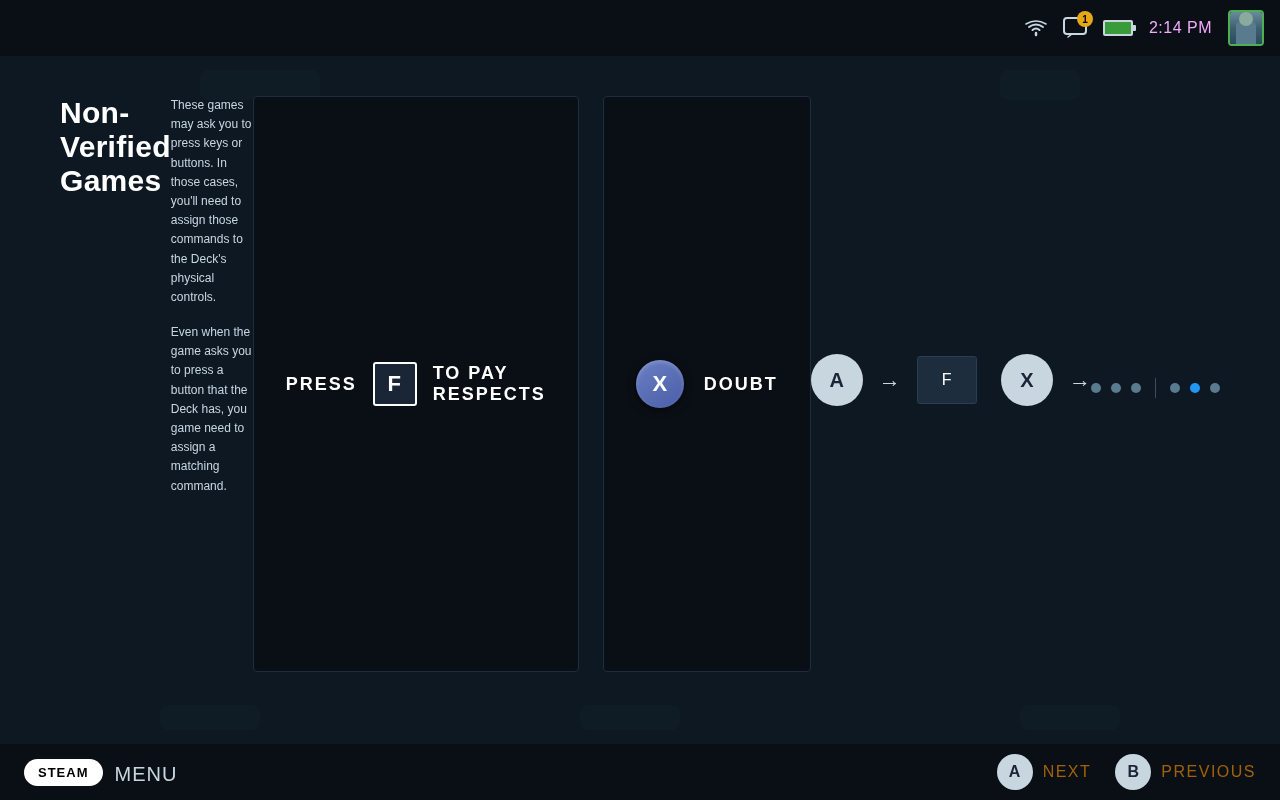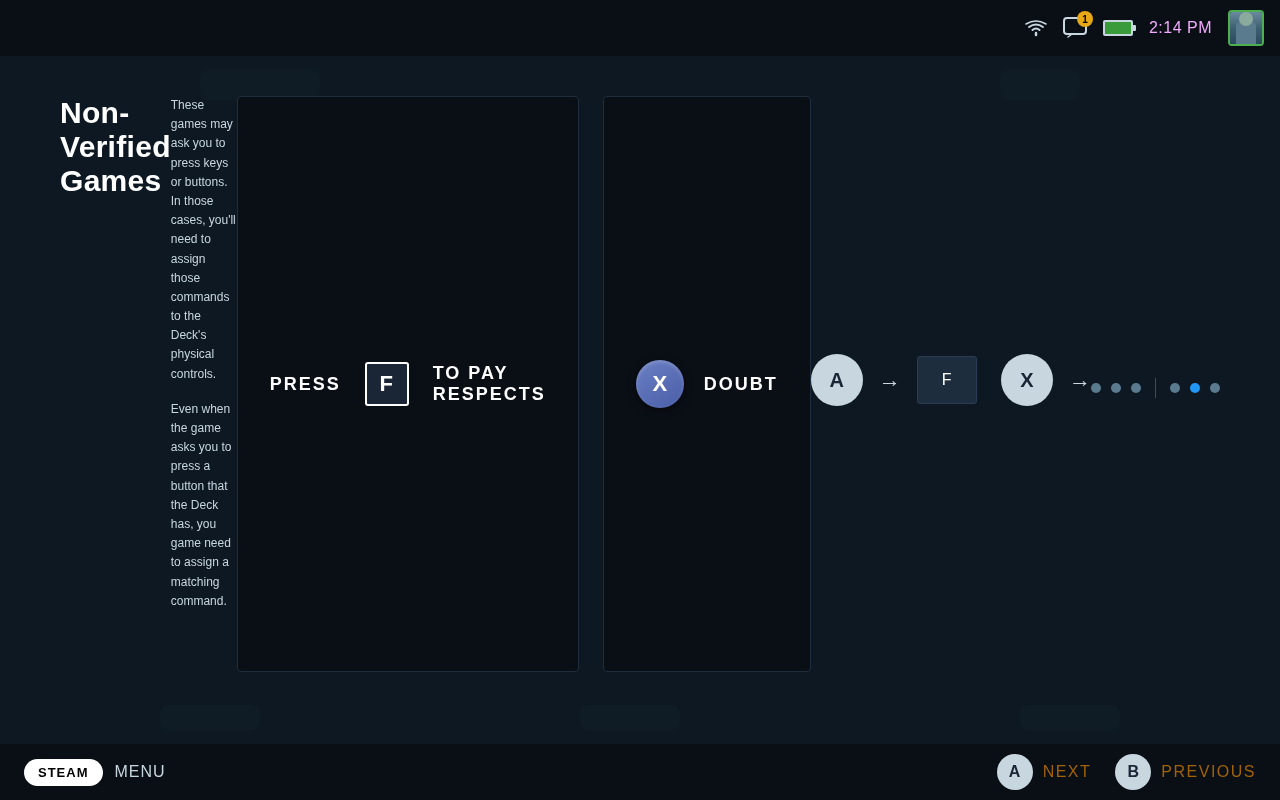--- a/index.html
+++ b/index.html
@@ -165,21 +165,21 @@
       background-color: #0a0f16;
       border: 1px solid #1e2d3e;
       border-radius: 4px;
       padding: 28px 32px;
       display: flex;
       align-items: center;
       min-height: 80px;
     }
 
     .press-f-card {
-      gap: 24px;
+      gap: 16px;
     }
 
     .press-label {
       font-size: 18px;
       font-weight: 600;
       color: #ffffff;
       letter-spacing: 2px;
       text-transform: uppercase;
     }
 
@@ -317,37 +317,37 @@
       height: 56px;
       background-color: #0a0f16;
       display: flex;
       align-items: center;
       justify-content: space-between;
       padding: 0 24px;
     }
 
     .steam-menu {
       display: flex;
-      align-items: center;
+      align-items: flex-end;
       gap: 12px;
     }
 
     .steam-button {
       background: #ffffff;
       color: #000000;
       border: none;
       border-radius: 20px;
       padding: 6px 14px;
       font-size: 13px;
       font-weight: 700;
       letter-spacing: 1px;
     }
 
     .menu-label {
-      font-size: 16px;
+      font-size: 20px;
       font-weight: 500;
       color: #c8d6e0;
       letter-spacing: 1px;
     }
 
     .nav-controls {
       display: flex;
       align-items: center;
       gap: 24px;
     }

